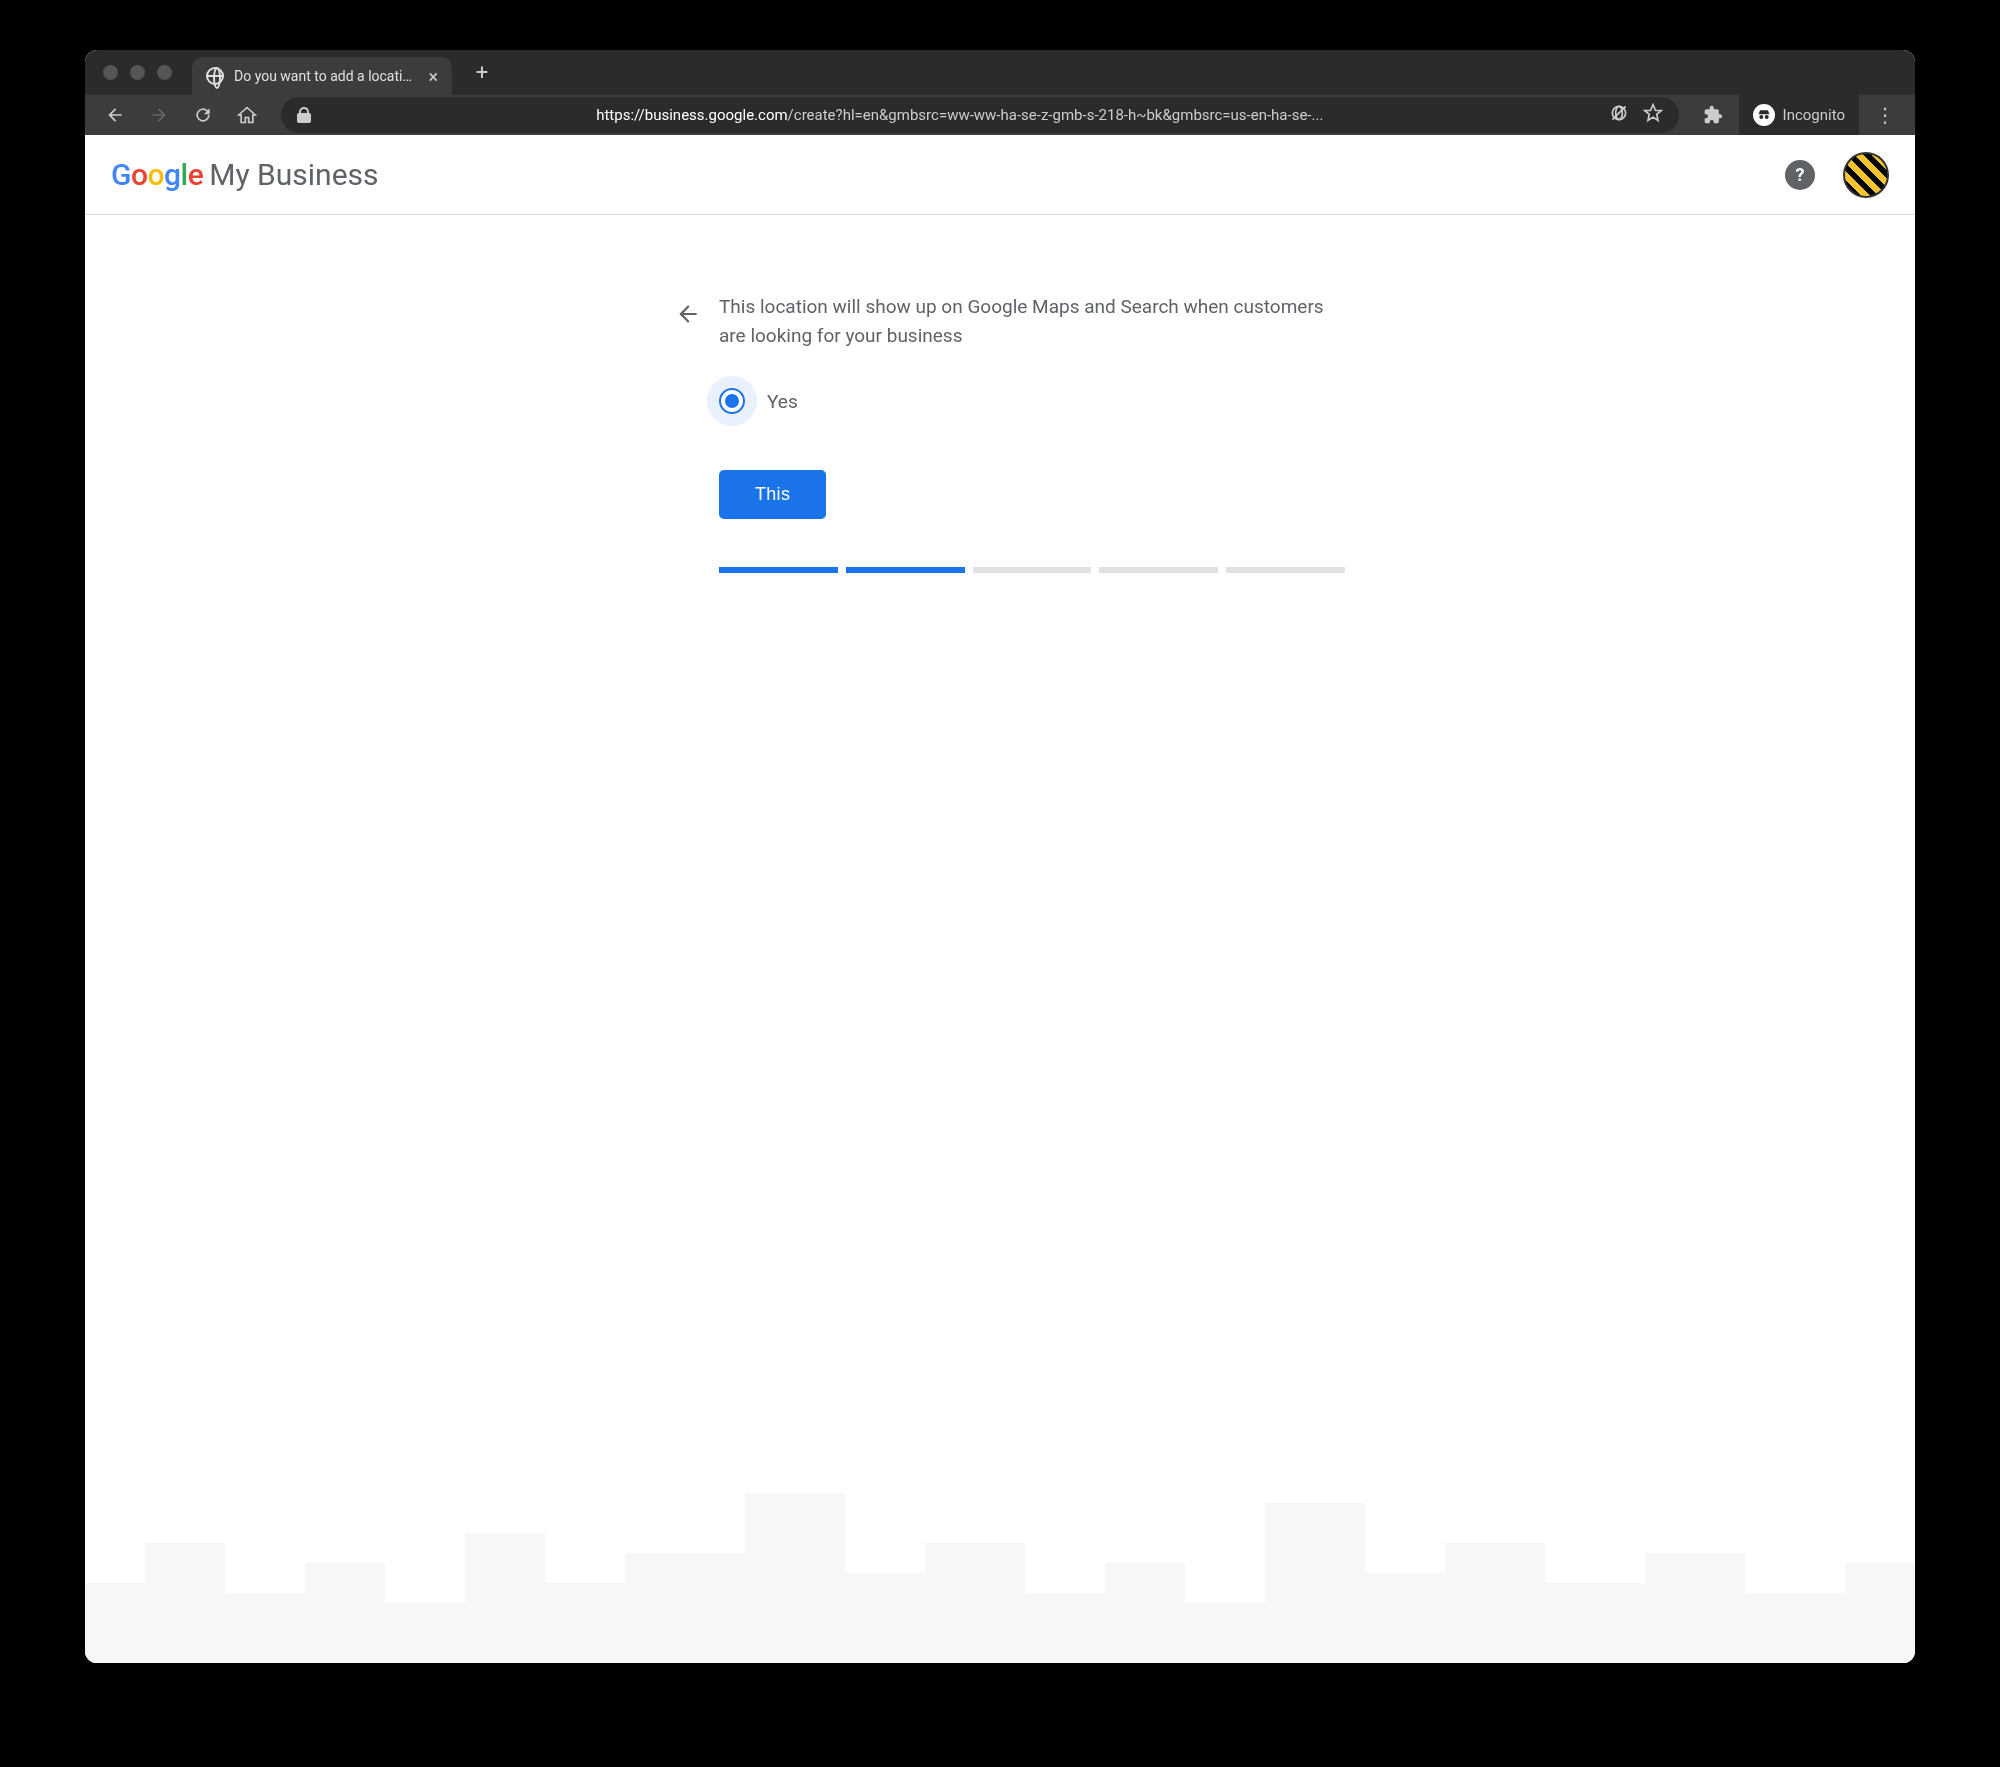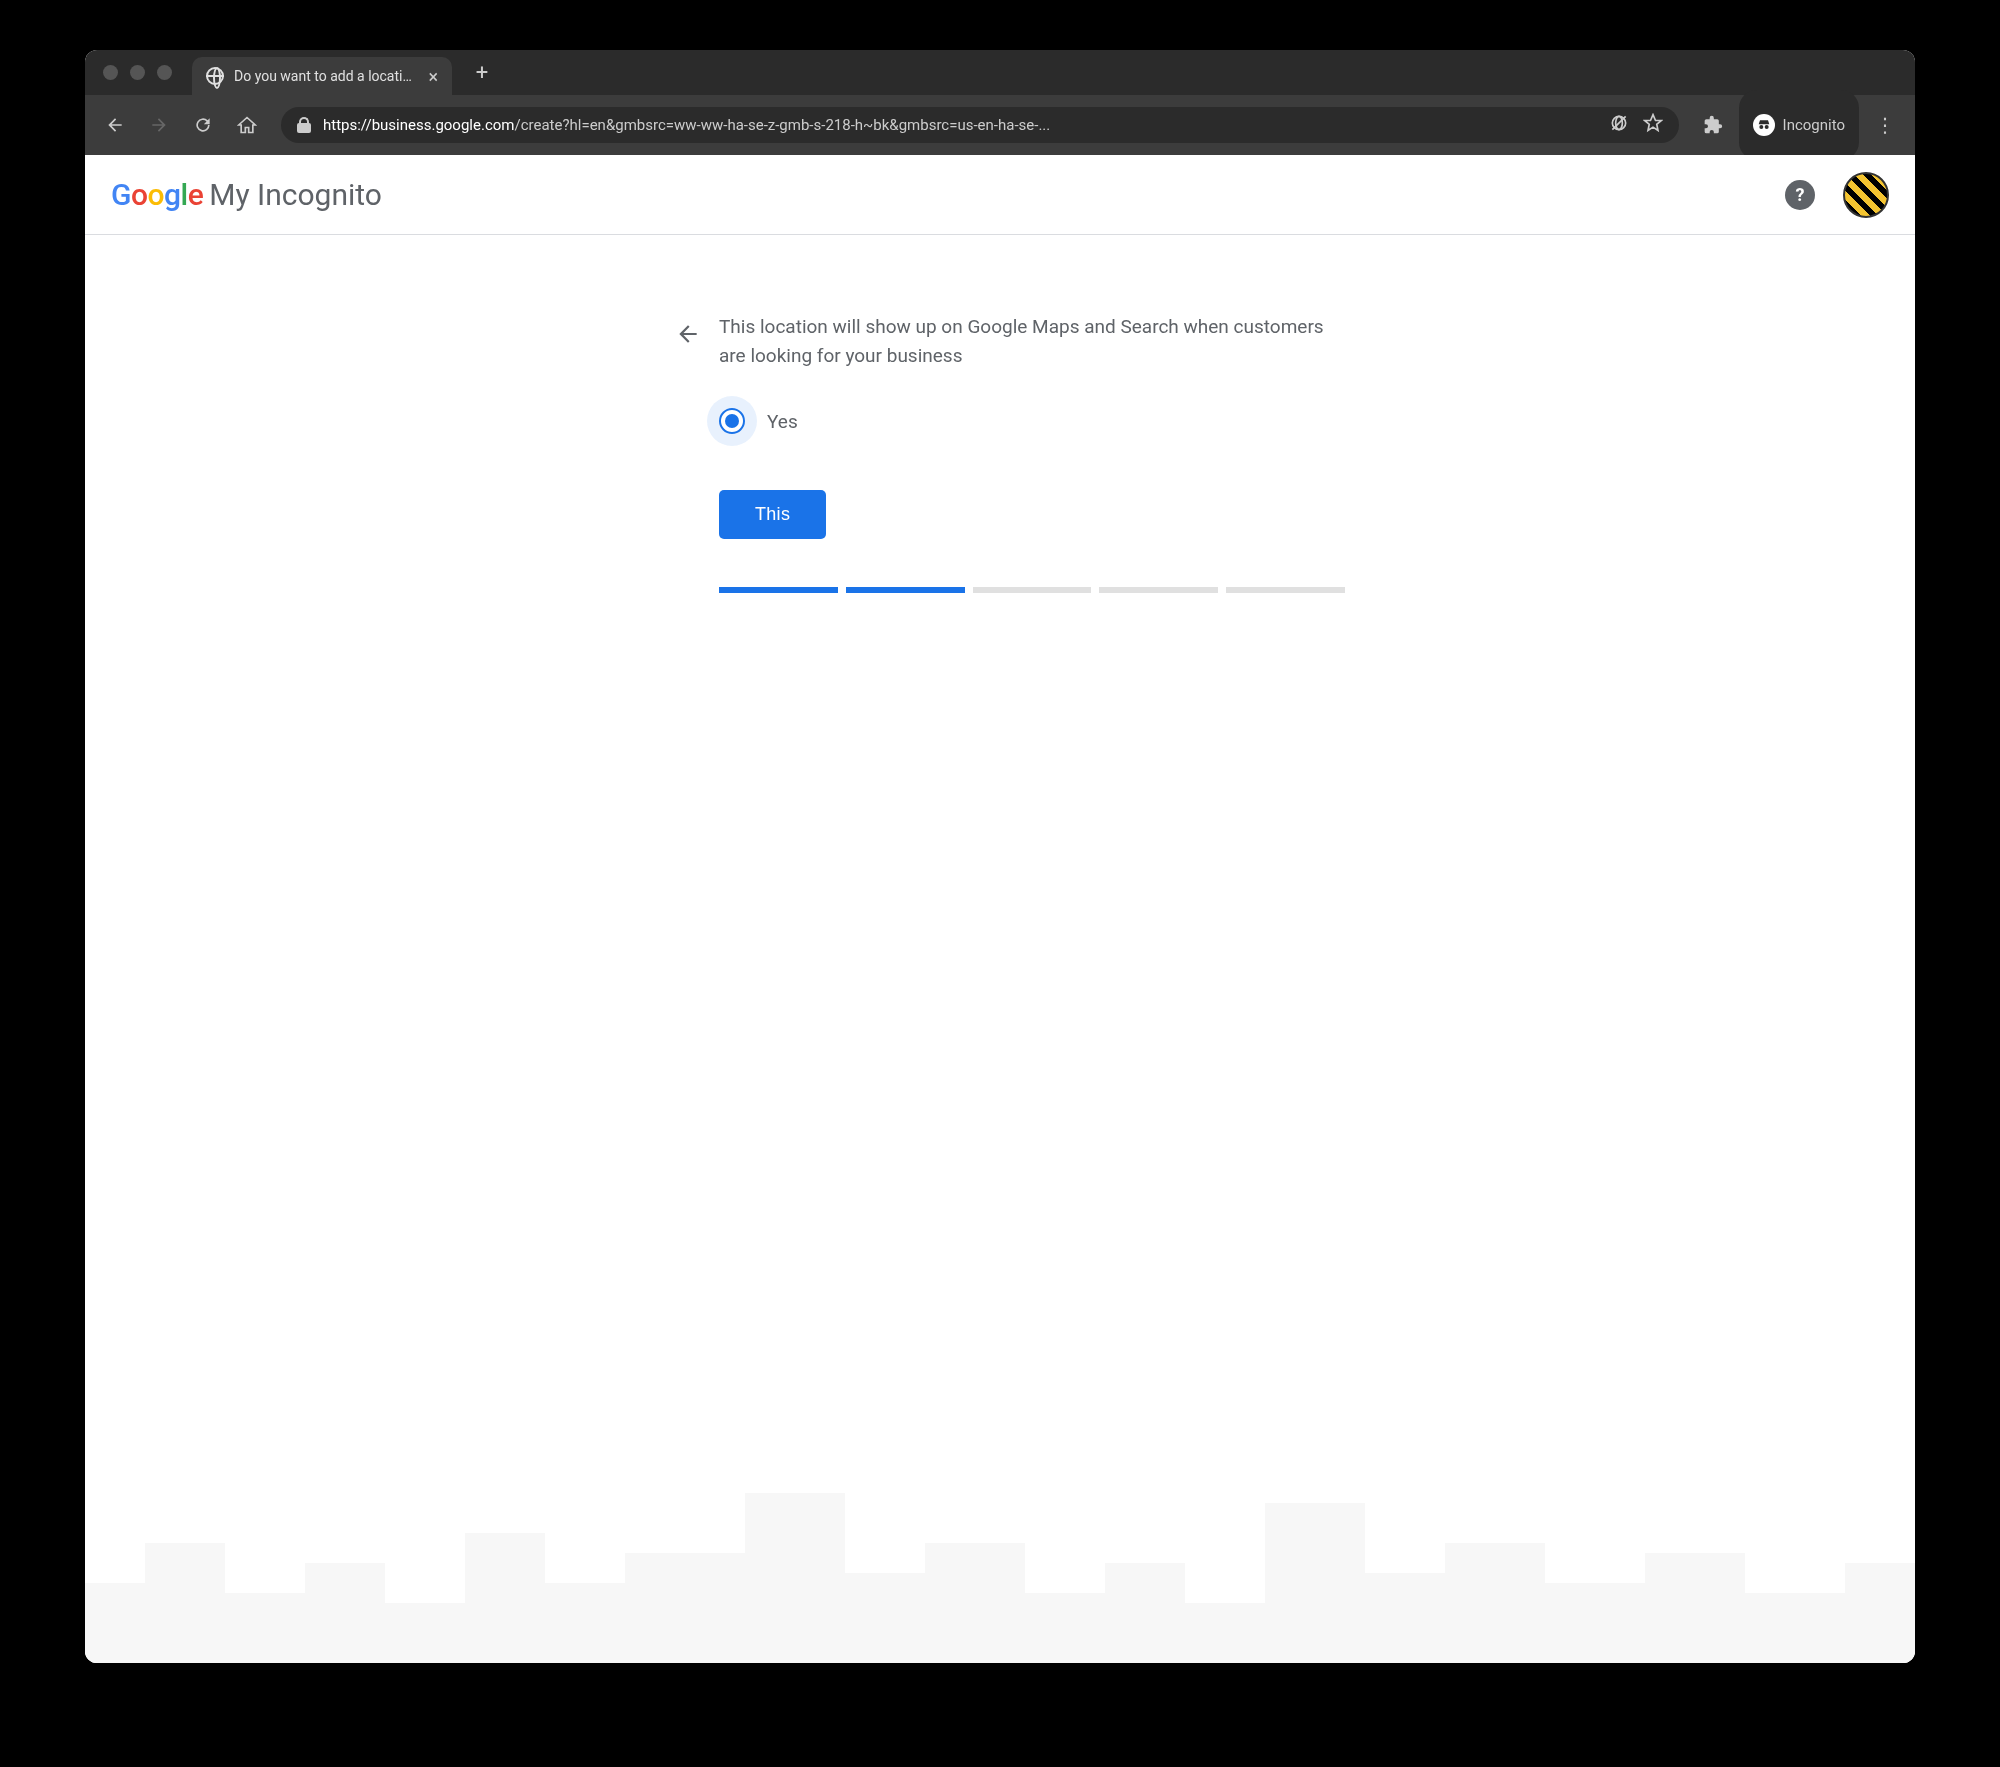--- a/index.html
+++ b/index.html
@@ -70,26 +70,27 @@
       background: #e0e0e0;
     }
     .tab-title { white-space: nowrap; overflow: hidden; text-overflow: ellipsis; flex: 1;}
     .tab-close { font-size: 18px; color: #ccc; cursor: pointer; flex-shrink: 0;}
     .new-tab {
       color: #ccc; font-size: 22px; margin-left: 16px;
       width: 28px; height: 28px; display: flex; align-items: center; justify-content: center;
       cursor: pointer;
     }
     .toolbar {
-      height: 60px;
+      height: 40px;
       background: #3c3c3c;
       display: flex;
       align-items: center;
       padding: 0 12px;
       gap: 8px;
+      text-align: center;
     }
     .nav-btn {
       width: 36px; height: 36px;
       display: flex; align-items: center; justify-content: center;
       color: #ccc; cursor: pointer;
       border-radius: 50%;
     }
     .nav-btn.disabled { color: #666; }
     .nav-btn svg { width: 20px; height: 20px; fill: currentColor; }
     .url-bar {
@@ -317,21 +318,21 @@
       <span>Incognito</span>
     </div>
     <div class="more-btn">⋮</div>
   </div>
 
   <div class="app-header">
     <div class="gmb-logo">
       <span class="google-logo">
         <span class="g-b">G</span><span class="g-r">o</span><span class="g-y">o</span><span class="g-b">g</span><span class="g-g">l</span><span class="g-r">e</span>
       </span>
-      <span class="mb-text">My Incognito</span>
+      <span class="mb-text">My Business</span>
     </div>
     <div class="header-spacer"></div>
     <div class="help-btn">?</div>
     <div class="avatar"></div>
   </div>
 
   <div class="content">
     <div class="form-area">
       <div class="form-row">
         <div class="back-arrow">

